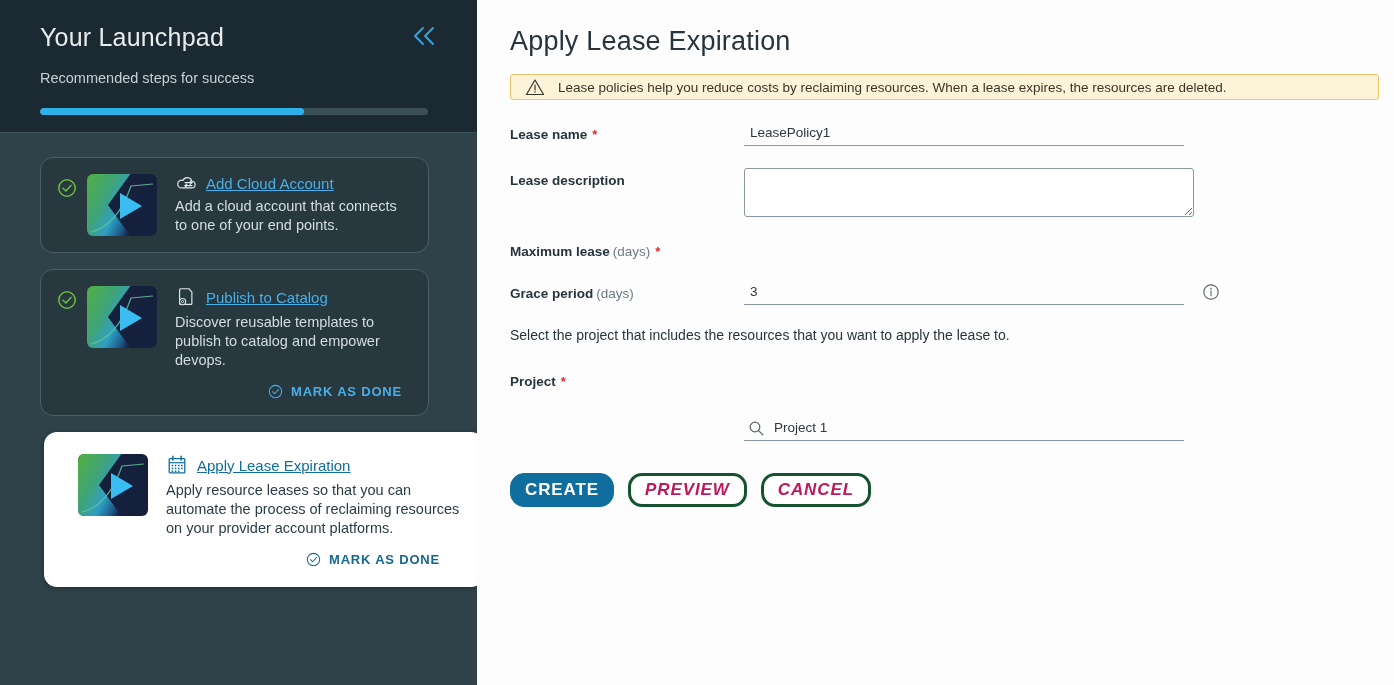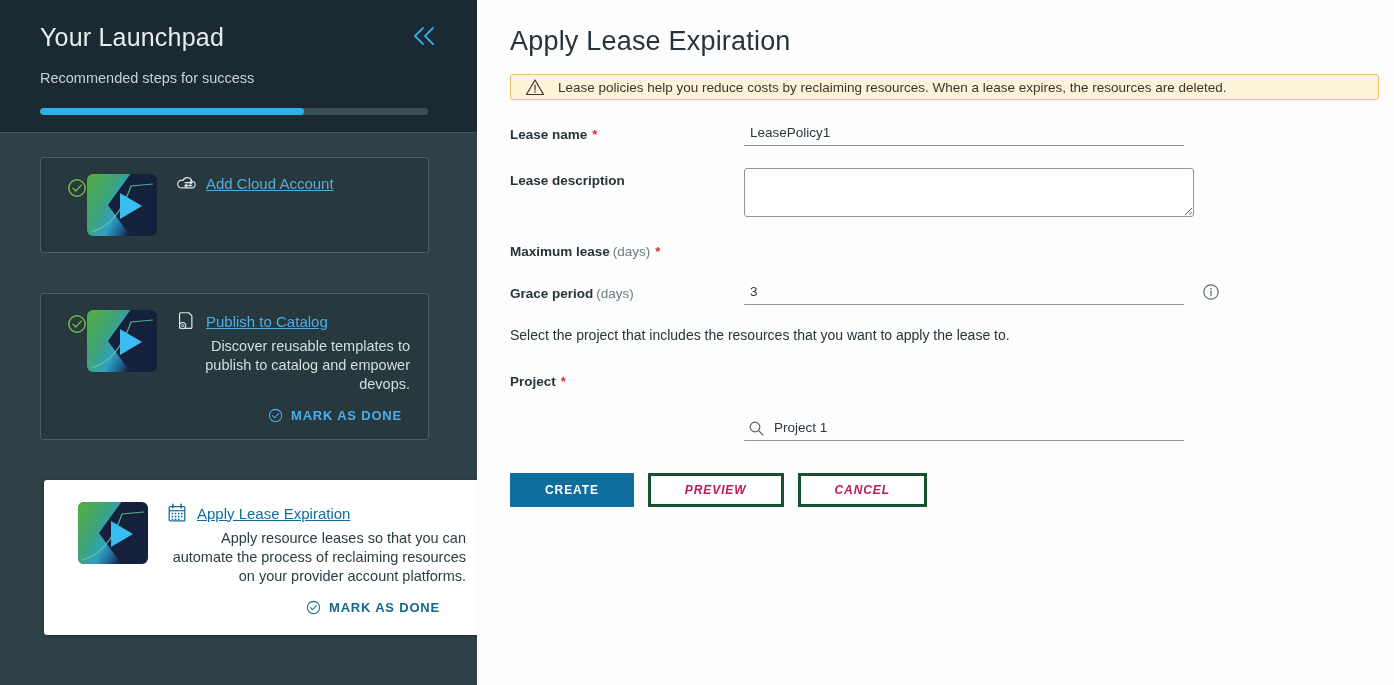--- a/index.html
+++ b/index.html
@@ -55,27 +55,26 @@
   .progress-fill {
     height: 100%;
     background: #2cb2e8;
     border-radius: 4px;
   }
 
   .cards { padding: 24px 48px 0 40px; }
 
   .card {
     border: 1px solid #4b5f68;
-    border-radius: 3px;
+    border-radius: 13px;
     background: #27383f;
     padding: 16px 18px 16px 16px;
     display: flex;
-    margin-bottom: 40px;
+    margin-bottom: 16px;
     position: relative;
-    text-align: right;
   }
   .card.active {
     background: #ffffff;
     border: none;
     box-shadow: 0 1px 5px rgba(0,0,0,.35);
     width: 440px;
     margin-left: 4px;
     padding: 22px 18px 20px 16px;
   }
   .card-status { width: 30px; padding-top: 4px; flex: 0 0 30px; }
@@ -206,25 +205,25 @@
     margin: 8px 0 26px 0;
   }
   .search-field { position: relative; width: 440px; margin-top: 48px; }
   .search-field .magnifier { position: absolute; left: 4px; top: 3px; }
   .search-field input { padding-left: 30px; width: 440px; }
 
   .btn-row { display: flex; gap: 14px; margin-top: 32px; }
   .btn {
     height: 34px;
     min-width: 80px;
-    border-radius: 0;
-    font-size: 12px;
+    border-radius: 14px;
+    font-size: 17px;
     font-weight: 700;
     letter-spacing: .9px;
-    padding: 0 34px;
+    padding: 0 14px;
     cursor: pointer;
     font-family: "Liberation Sans", sans-serif;
   }
   .btn-primary { background: #0f6e9e; color: #fff; border: 1px solid #0f6e9e; }
   .btn-secondary { background: #fff; color: #be185d; border: 3px solid #14532d; font-style: italic; }
 </style>
 </head>
 <body>
 
 <div class="screen">
@@ -268,20 +267,21 @@
           <div class="card-link-row">
             <svg width="22" height="18" viewBox="0 0 24 20">
               <path d="M7.5 15.5 A4.3 4.3 0 1 1 8.6 7.2 A5.3 5.3 0 0 1 18.6 8.1 A3.7 3.7 0 0 1 18.2 15.5 Z" fill="none" stroke="#dfe6e9" stroke-width="1.3" stroke-linejoin="round"></path>
               <line x1="11" y1="9.6" x2="18.5" y2="9.6" stroke="#dfe6e9" stroke-width="1.3" stroke-linecap="round"></line>
               <polyline points="16.6,7.8 18.7,9.6 16.6,11.4" fill="none" stroke="#dfe6e9" stroke-width="1.3" stroke-linecap="round" stroke-linejoin="round"></polyline>
               <line x1="18.5" y1="13" x2="11" y2="13" stroke="#dfe6e9" stroke-width="1.3" stroke-linecap="round"></line>
               <polyline points="12.9,11.2 10.8,13 12.9,14.8" fill="none" stroke="#dfe6e9" stroke-width="1.3" stroke-linecap="round" stroke-linejoin="round"></polyline>
             </svg>
             <span class="card-link">Add Cloud Account</span>
           </div>
+          <div class="card-desc">Add a cloud account that connects to one of your end points.</div>
         </div>
       </div>
 
       <div class="card">
         <div class="card-status">
           <svg width="20" height="20" viewBox="0 0 20 20">
             <circle cx="10" cy="10" r="8.2" fill="none" stroke="#6dbb3c" stroke-width="1.5"></circle>
             <polyline points="6,10.2 8.8,13 14,7.4" fill="none" stroke="#6dbb3c" stroke-width="1.5" stroke-linecap="round" stroke-linejoin="round"></polyline>
           </svg>
         </div>

